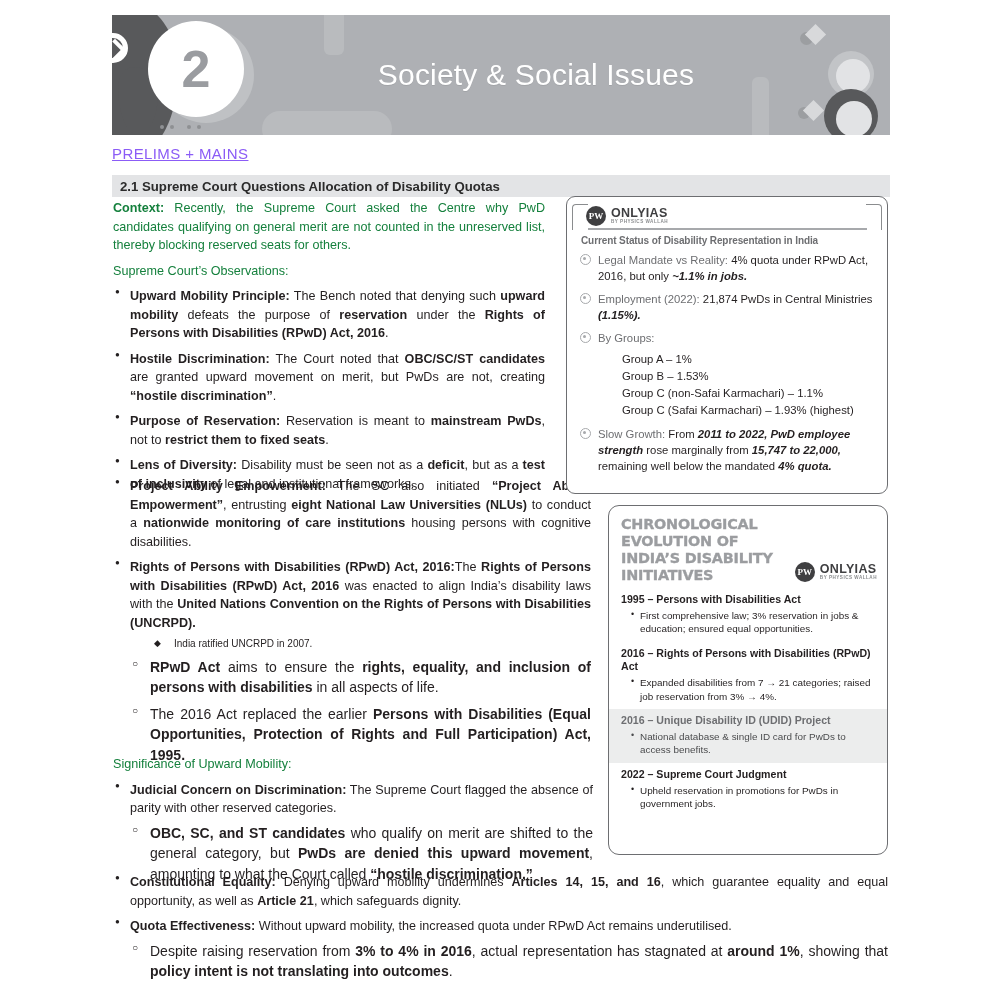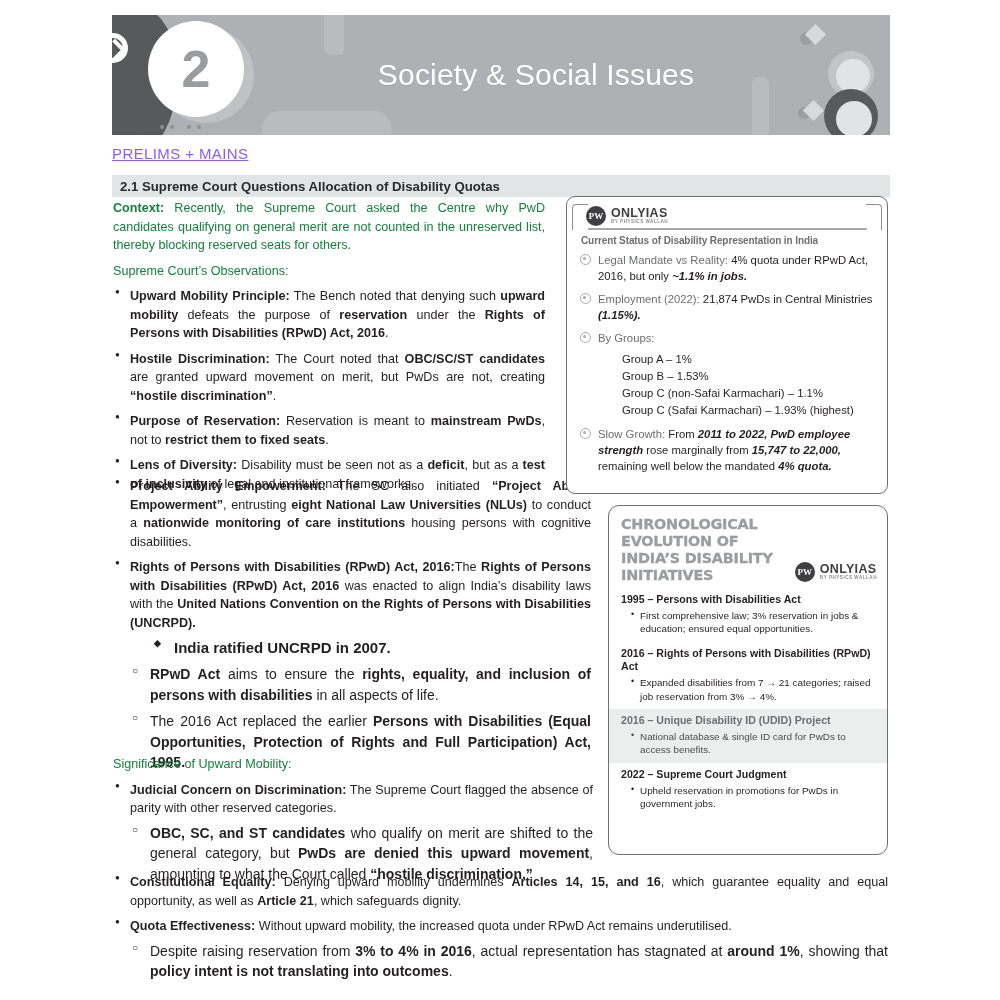--- a/index.html
+++ b/index.html
@@ -114,21 +114,21 @@
     position: relative; padding-left: 20px; margin-bottom: 6px;
     font-size: 14px; line-height: 1.47; text-align: justify;
   }
   ul.l2 > li::before {
     content: "\25CB"; position: absolute; left: 2px; top: 0;
     font-size: 10px; color: #231f20; font-weight: bold;
   }
   ul.l3 { list-style: none; margin: 5px 0 5px 0; }
   ul.l3 > li {
     position: relative; padding-left: 44px; margin-bottom: 5px;
-    font-size: 15px; line-height: 1.47; font-weight: bold;
+    font-size: 10px; line-height: 1.47; font-weight: normal;
   }
   ul.l3 > li::before {
     content: "\25C6"; position: absolute; left: 24px; top: 0;
     font-size: 9px; color: #231f20;
   }
 
   
   .dp-card {
     position: absolute; left: 566px; top: 196px; width: 322px; height: 298px;
     border: 1.4px solid #6d6e71; border-radius: 9px; background: #fff;

